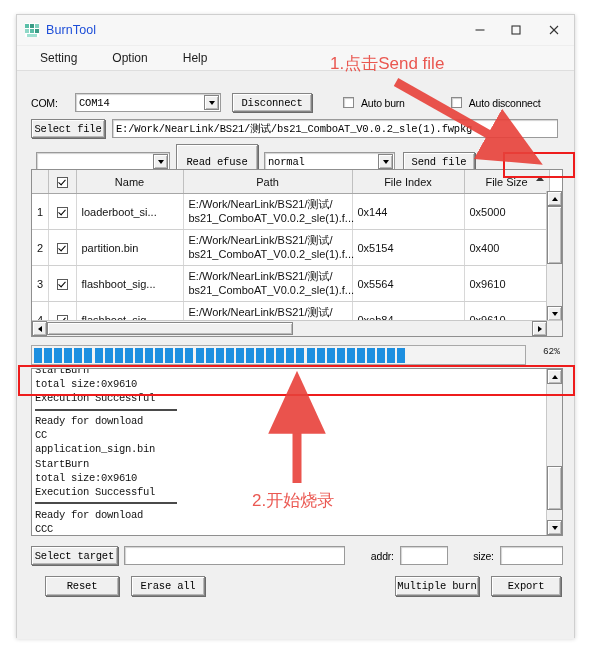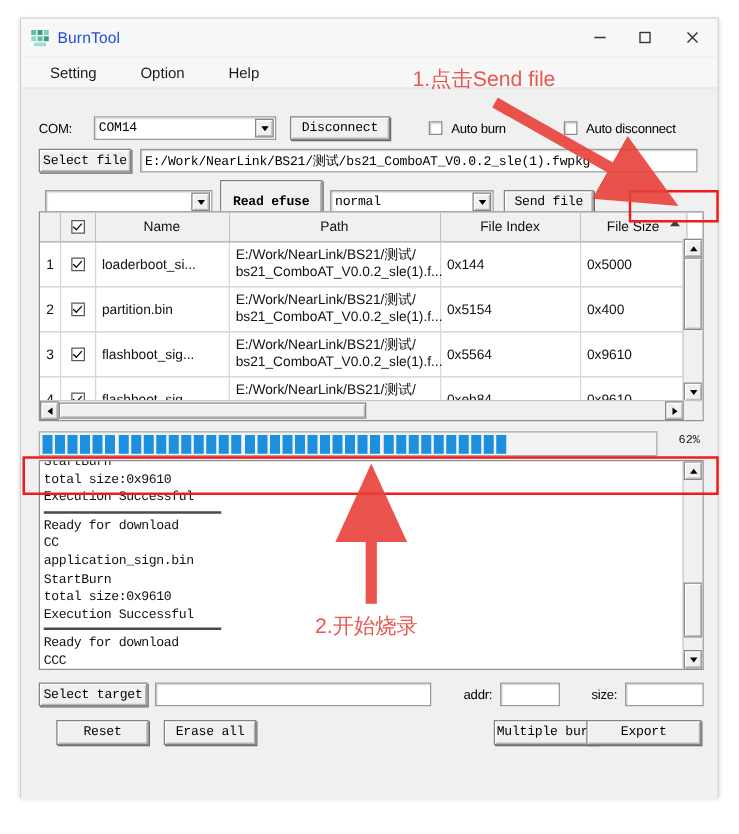--- a/index.html
+++ b/index.html
@@ -221,21 +221,21 @@
     <div class="row-file">
       <span class="btn" style="width:74px;height:19px;">Select file</span>
       <span class="field" style="width:446px;height:19px;margin-left:7px;">E:/Work/NearLink/BS21/测试/bs21_ComboAT_V0.0.2_sle(1).fwpkg</span>
     </div>
 
     <div class="row-efuse">
       <span class="combo" style="width:134px;height:19px;margin-left:5px;">
         <span></span>
         <span class="arrow"></span>
       </span>
-      <span class="btn" style="width:82px;height:35px;margin-left:6px;font-weight:bold;">Read efuse</span>
+      <span class="btn" style="width:82px;height:35px;margin-left:6px;">Read efuse</span>
       <span class="combo" style="width:131px;height:19px;margin-left:6px;">
         <span>normal</span>
         <span class="arrow"></span>
       </span>
       <span class="btn" style="width:72px;height:19px;margin-left:8px;">Send file</span>
     </div>
 
     <div class="tablewrap">
       <table class="grid">
         <colgroup>
@@ -382,21 +382,21 @@
       <span class="lbl" style="margin-left:26px;">addr:</span>
       <span class="field" style="width:49px;height:19px;margin-left:6px;"></span>
       <span class="lbl" style="margin-left:25px;">size:</span>
       <span class="field" style="width:64px;height:19px;margin-left:6px;"></span>
     </div>
 
     <div class="row-buttons">
       <span class="btn" style="position:absolute;left:14px;width:74px;height:20px;">Reset</span>
       <span class="btn" style="position:absolute;left:100px;width:74px;height:20px;">Erase all</span>
       <span class="btn" style="position:absolute;right:84px;width:84px;height:20px;">Multiple burn</span>
-      <span class="btn" style="position:absolute;right:2px;width:92px;height:20px;">Export</span>
+      <span class="btn" style="position:absolute;right:2px;width:70px;height:20px;">Export</span>
     </div>
 
   </div>
 </div>
 
 <div class="redbox" style="left:503px;top:152px;width:72px;height:26px;"></div>
 <div class="redbox" style="left:18px;top:365px;width:557px;height:31px;"></div>
 
 <svg class="arrowlayer">
   <defs>

